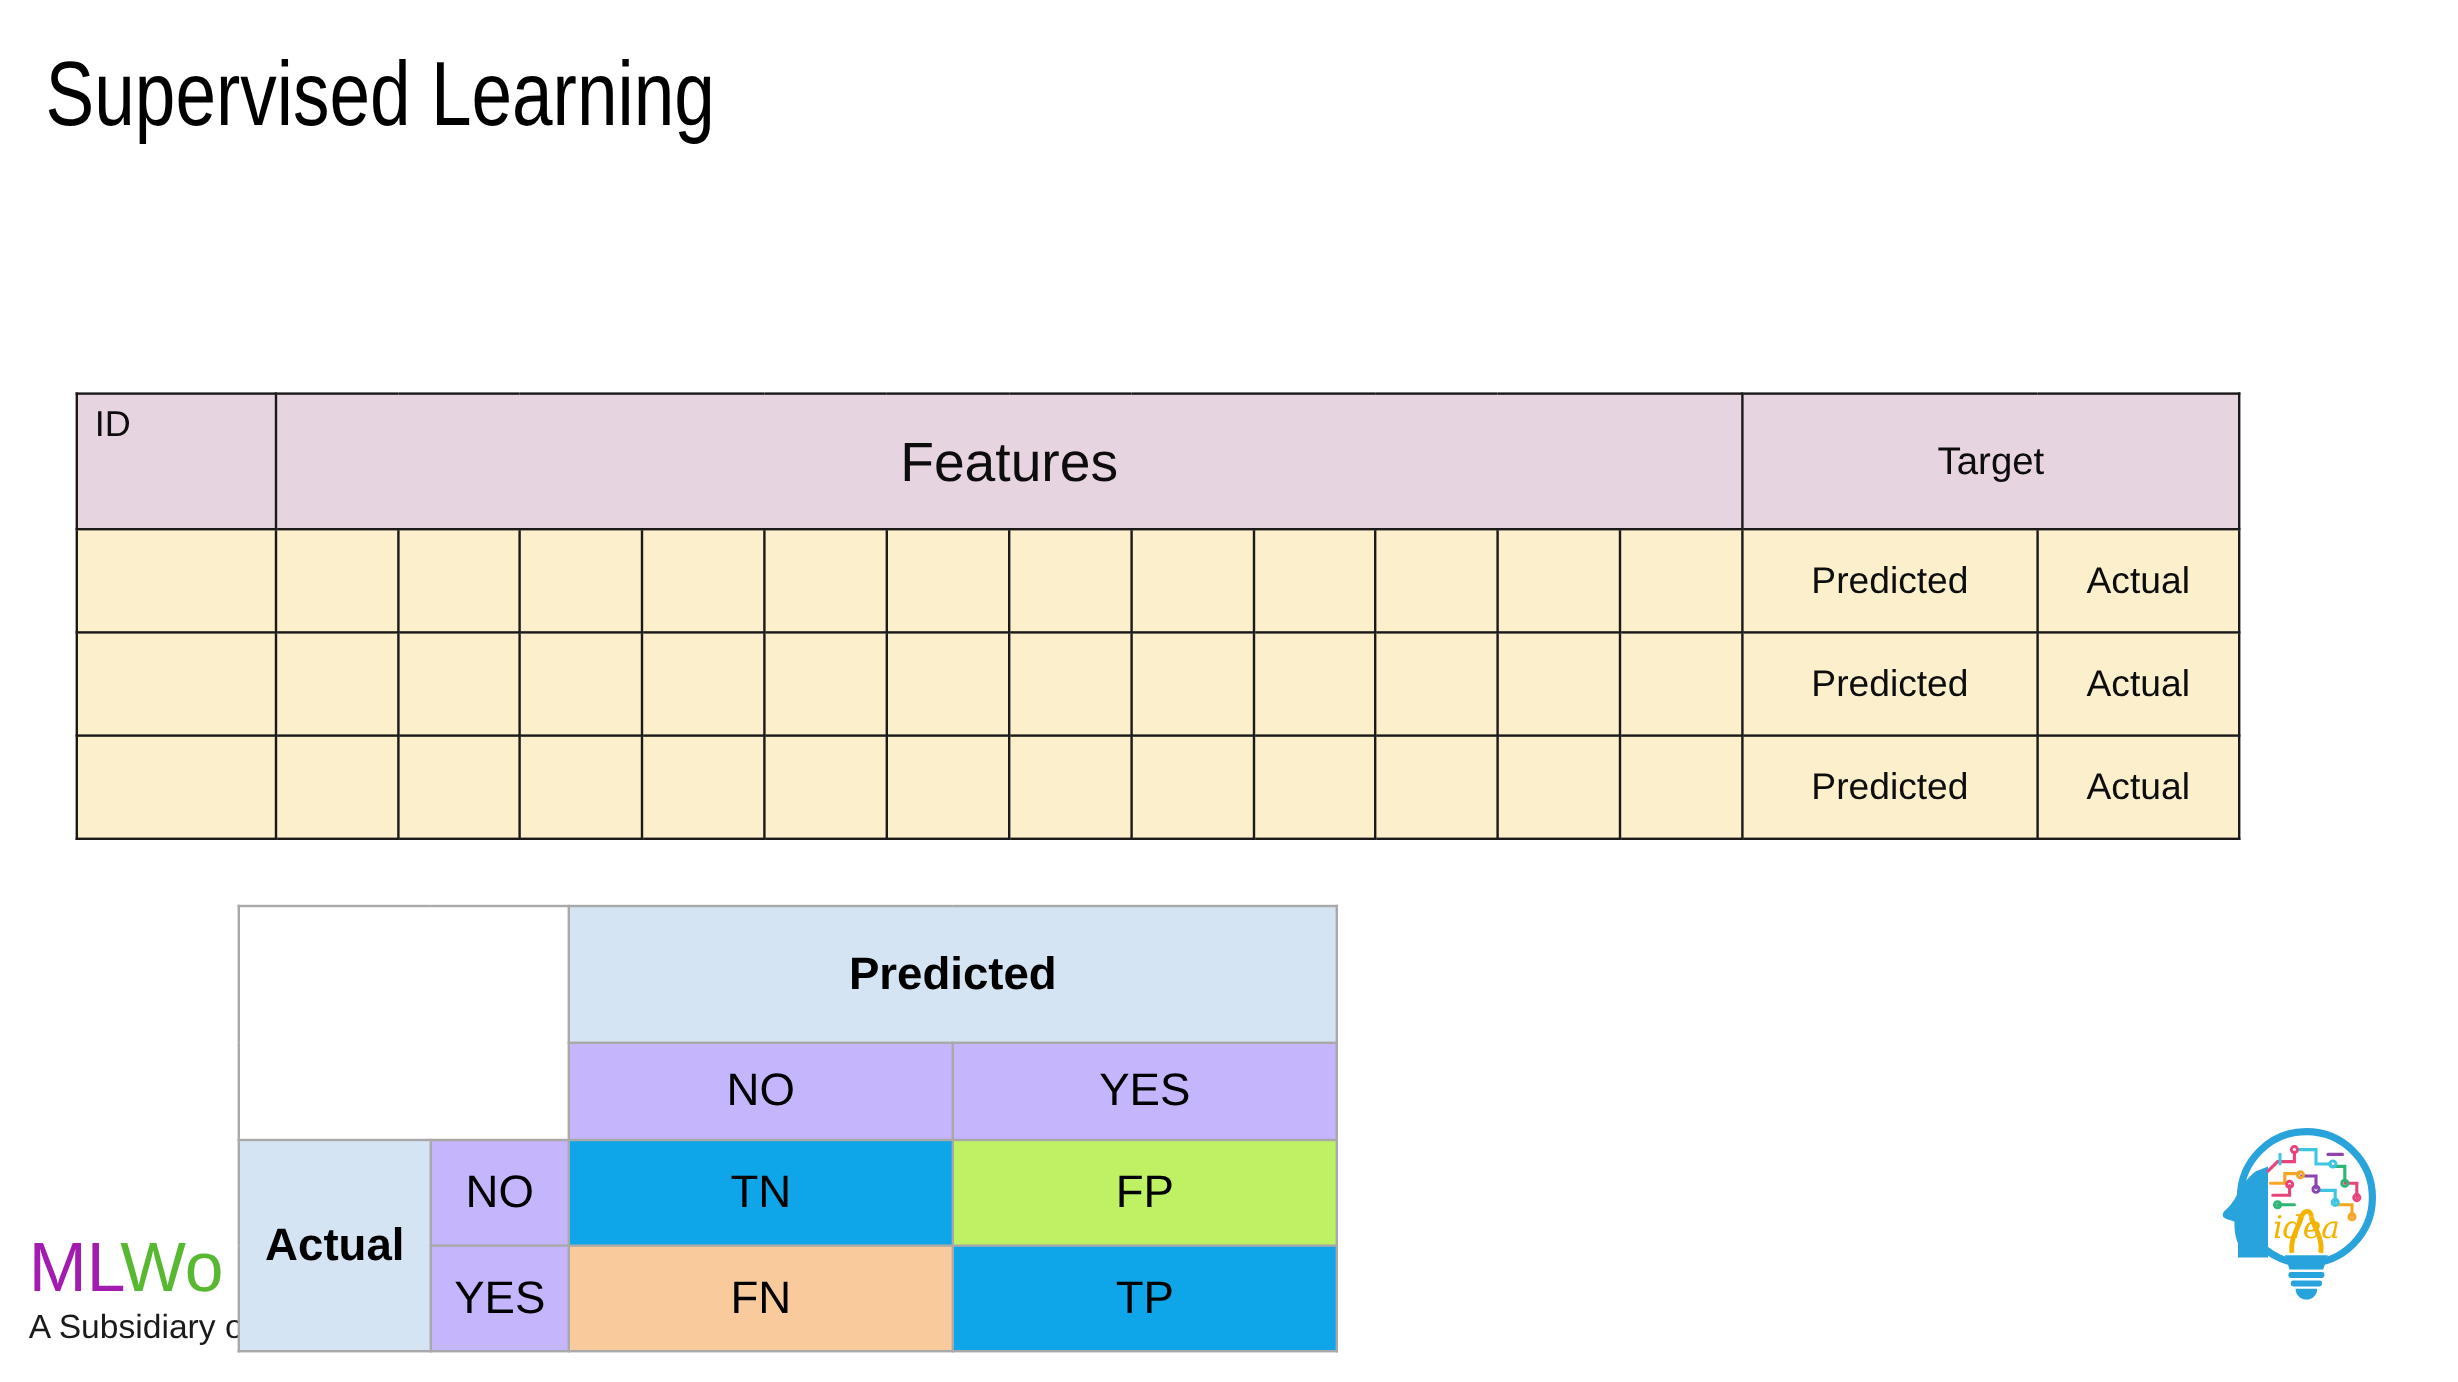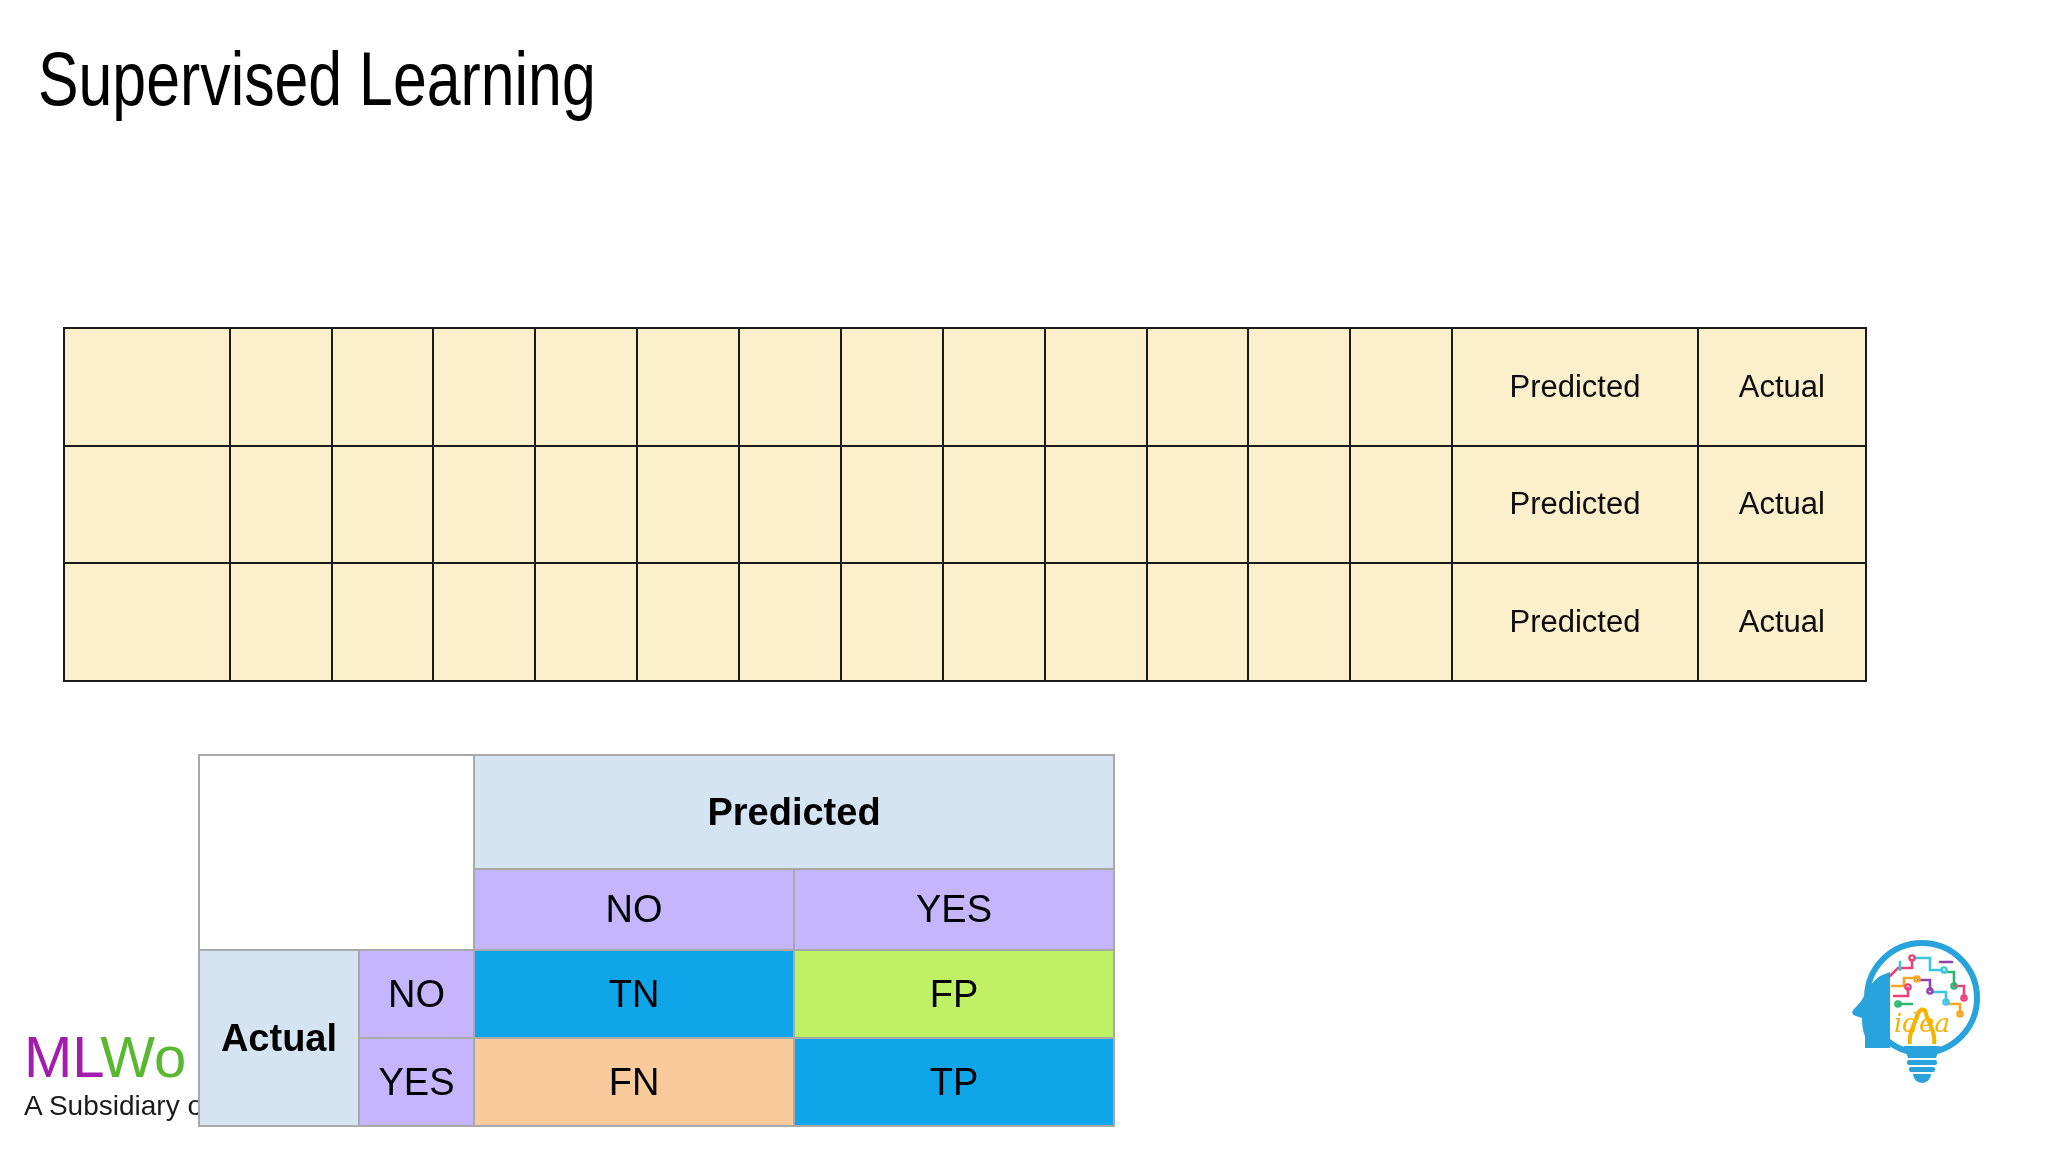--- a/index.html
+++ b/index.html
@@ -86,20 +86,25 @@
       <col style="width:83px">
         <col style="width:83px">
         <col style="width:83px">
       <col style="width:83px">
         <col style="width:83px">
         <col style="width:83px">
       <col style="width:200px">
         <col style="width:137px">
     </colgroup>
     <tbody>
+      <tr>
+        <td class="hdr hdr-id">ID</td>
+        <td class="hdr hdr-features" colspan="12">Features</td>
+        <td class="hdr hdr-target" colspan="2">Target</td>
+      </tr>
 
       <tr>
         <td class="cell"></td>
         <td class="cell"></td>
         <td class="cell"></td>
         <td class="cell"></td>
         <td class="cell"></td>
         <td class="cell"></td>
         <td class="cell"></td>
         <td class="cell"></td>

